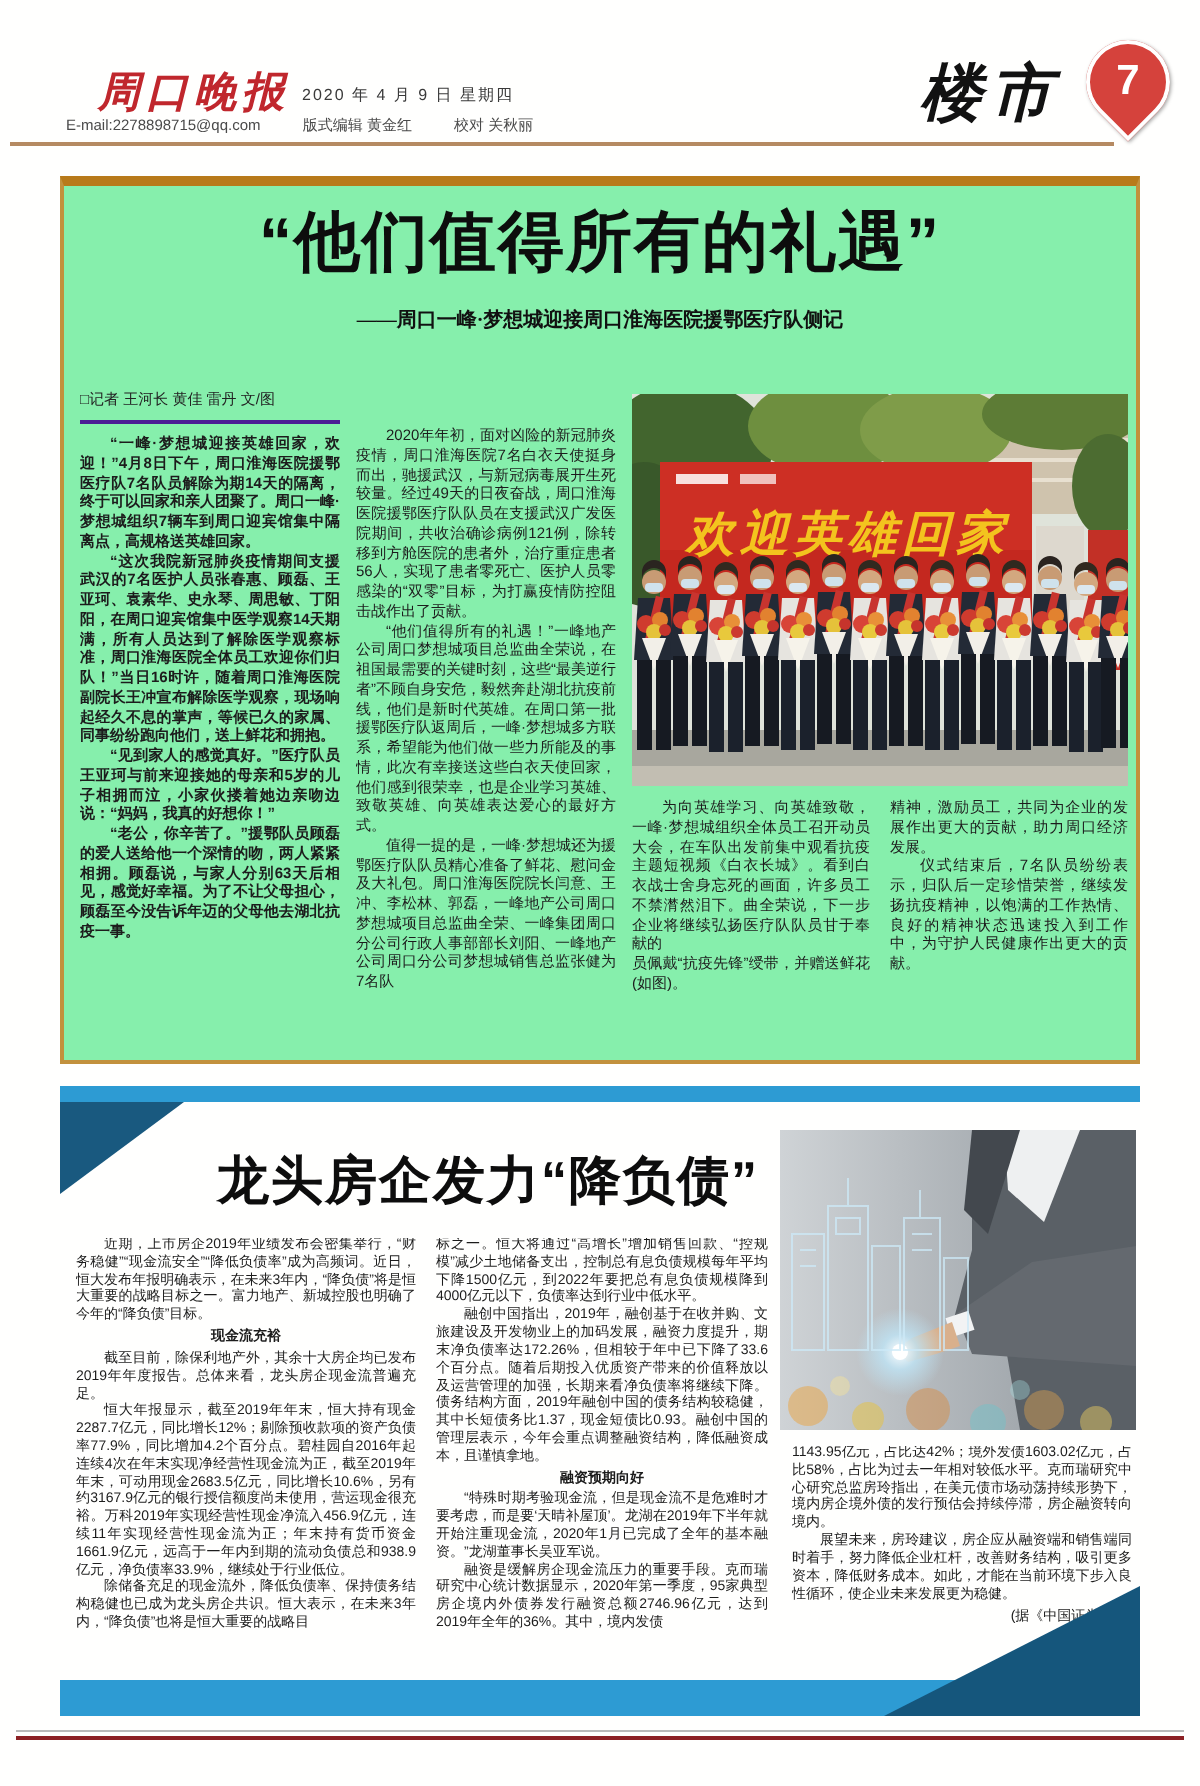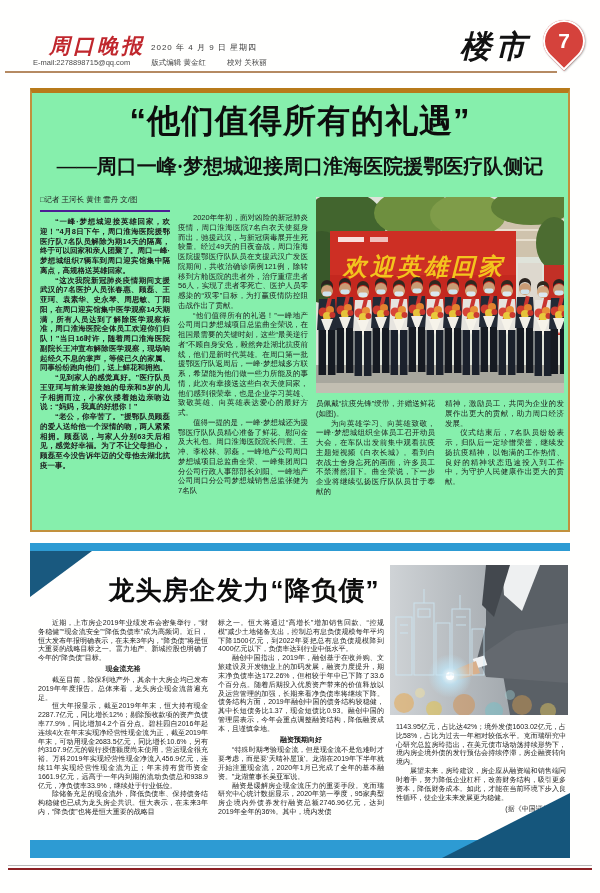--- a/index.html
+++ b/index.html
@@ -20,21 +20,21 @@
   .pin span { display:flex; width:100%; height:100%; align-items:center; justify-content:center;
     transform:rotate(45deg); color:#fff; font-size:21px; font-weight:bold; }
   .header-rule { position:absolute; left:5px; top:71px; width:552px; height:2px; background:#b58a62; }
 
   
   .a1 { position:absolute; left:30px; top:88px; width:540px; height:444px; background:#86efac;
     border:2px solid #c2913d; border-top:5px solid #b87a1a; overflow:hidden; }
   .a1-headline { position:absolute; top:6px; left:0; right:0; text-align:center;
     font-size:33px; font-weight:900; color:#0d0d0d; letter-spacing:1px; }
   .a1-subtitle { position:absolute; top:60px; left:0; right:0; text-align:center;
-    font-family:"Liberation Serif", serif; font-size:20px; font-weight:bold; color:#111; }
+    font-family:"Liberation Serif", serif; font-size:10px; font-weight:bold; color:#111; }
   .byline { position:absolute; left:8px; top:102px; width:130px; font-size:7.5px; color:#222;
     padding-bottom:5px; border-bottom:2px solid #4c1d95; }
   .col { position:absolute; font-size:7.5px; line-height:1.3; color:#1c1c1c;
     text-align:justify; overflow:hidden; }
   .a1 .c1 { left:8px;  top:124px; width:130px; height:306px;font-weight:bold; }
   .a1 .c2 { left:146px; top:120px; width:130px; height:326px; }
   .a1 .c3 { left:284px; top:306px; width:119px; height:128px; }
   .a1 .c4 { left:413px; top:306px; width:119px; height:128px; }
   .para { text-indent:2em; margin:0; }
   .noindent { text-indent:0; }
@@ -170,22 +170,22 @@
           <use href="#pd" x="162" y="83"></use>
           <use href="#pw" x="180" y="86"></use>
           <use href="#pd" x="198" y="84"></use>
           <use href="#pw" x="216" y="87"></use>
           <use href="#pd" x="232" y="85"></use>
         </g>
       </svg>
     </div>
 
     <div class="col c3">
+      <p class="para">为向英雄学习、向英雄致敬，一峰·梦想城组织全体员工召开动员大会，在车队出发前集中观看抗疫主题短视频《白衣长城》。看到白衣战士舍身忘死的画面，许多员工不禁潸然泪下。曲全荣说，下一步企业将继续弘扬医疗队队员甘于奉献的</p>
       <p class="para noindent">员佩戴“抗疫先锋”绶带，并赠送鲜花(如图)。</p>
-      <p class="para">为向英雄学习、向英雄致敬，一峰·梦想城组织全体员工召开动员大会，在车队出发前集中观看抗疫主题短视频《白衣长城》。看到白衣战士舍身忘死的画面，许多员工不禁潸然泪下。曲全荣说，下一步企业将继续弘扬医疗队队员甘于奉献的</p>
     </div>
 
     <div class="col c4">
       <p class="para noindent">精神，激励员工，共同为企业的发展作出更大的贡献，助力周口经济发展。</p>
       <p class="para">仪式结束后，7名队员纷纷表示，归队后一定珍惜荣誉，继续发扬抗疫精神，以饱满的工作热情、良好的精神状态迅速投入到工作中，为守护人民健康作出更大的贡献。</p>
     </div>
   </div>
 
   <div class="a2">
     <div class="a2-topbar"></div>

